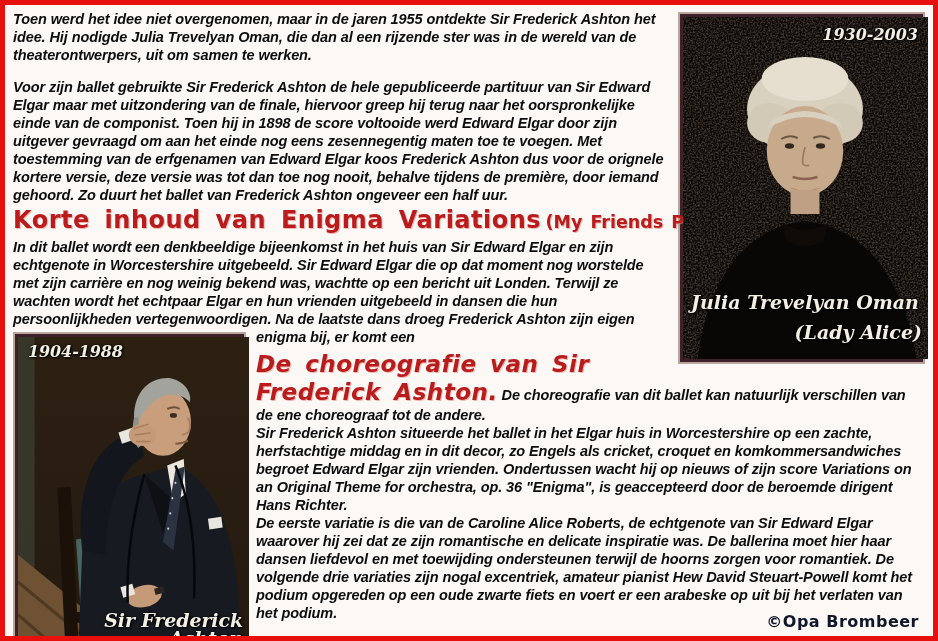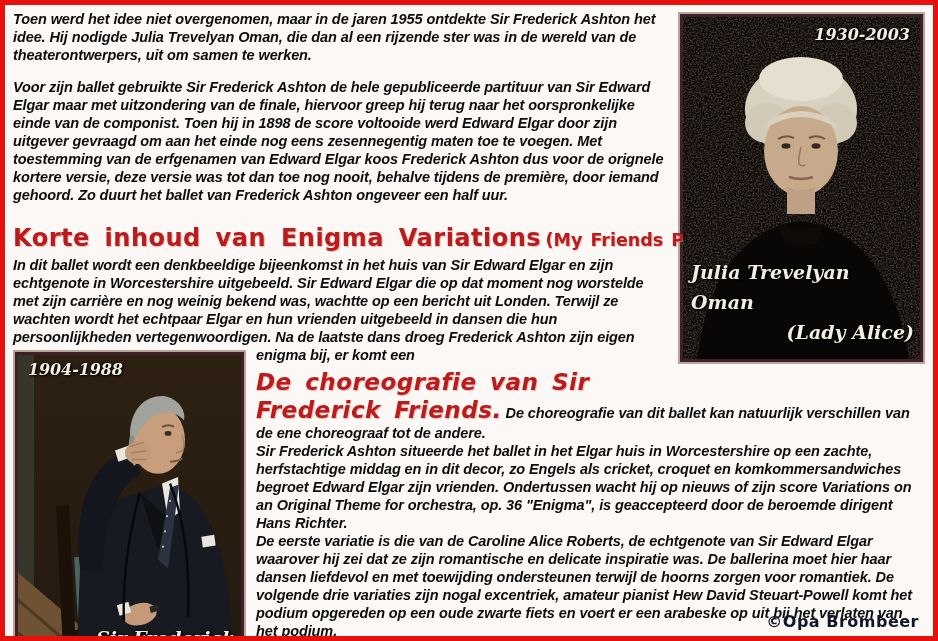--- a/index.html
+++ b/index.html
@@ -16,21 +16,21 @@
   .body-text {
     margin: 0;
     font-size: 14.5px;
     line-height: 18px;
     font-weight: bold;
     font-style: italic;
     color: #0d0d0d;
     letter-spacing: -0.1px;
   }
   .mb14 { margin-bottom: 14px; }
-  .mb2  { margin-bottom: 20px; }
+  .mb2  { margin-bottom: 2px; }
   .mb4  { margin-bottom: 4px; }
   .mb16 { }
   .comic {
     font-family: "DejaVu Sans", sans-serif;
     font-weight: bold;
     color: #b91c1c;
     text-shadow: 1px 1px 0 rgba(235,130,120,0.55);
   }
   .h1-line { line-height: 28px; margin: 0 0 1px 0; white-space: nowrap; }
   .h1-main { font-size: 24px; word-spacing: 6px; letter-spacing: 0.5px; }
@@ -42,20 +42,21 @@
     box-sizing: border-box;
     border: 2px solid #b9a39a;
     background: #3d2028;
     padding: 3px;
   }
   .photo-inner {
     position: relative;
     width: 100%; height: 100%;
     background: #14532d;
     overflow: hidden;
+    padding-left: 8px;
   }
   .photo-oman {
     float: right;
     width: 247px; height: 352px;
     margin: 2px 0 8px 8px;
   }
   .photo-ashton {
     float: left;
     width: 233px; height: 328px;
     margin: 4px 10px 6px 0;
@@ -193,21 +194,21 @@
           <path d="M122,126 C112,160 104,200 106,244" stroke="#070809" stroke-width="2.4" fill="none"></path>
           <path d="M152,118 C166,150 172,190 170,240" stroke="#070809" stroke-width="2.4" fill="none"></path>
         </svg>
         <span class="photo-serif years-ashton">1904-1988</span>
         <span class="photo-serif caption-ashton">Sir Frederick Ashton</span>
       </span>
     </span>
   </p>
 
   <div class="body-text">
-    <span class="comic h2-main">De choreografie van Sir Frederick Friends.</span>
+    <span class="comic h2-main">De choreografie van Sir Frederick Ashton.</span>
     <span>De choreografie van dit ballet kan natuurlijk verschillen van de ene choreograaf tot de andere.</span>
   </div>
 
   <p class="body-text mb16">Sir Frederick Ashton situeerde het ballet in het Elgar huis in Worcestershire op een zachte, herfstachtige middag en in dit decor, zo Engels als cricket, croquet en komkommersandwiches begroet Edward Elgar zijn vrienden. Ondertussen wacht hij op nieuws of zijn score Variations on an Original Theme for orchestra, op. 36 "Enigma", is geaccepteerd door de beroemde dirigent Hans Richter.</p>
 
   <p class="body-text">De eerste variatie is die van de Caroline Alice Roberts, de echtgenote van Sir Edward Elgar waarover hij zei dat ze zijn romantische en delicate inspiratie was. De ballerina moet hier haar dansen liefdevol en met toewijding ondersteunen terwijl de hoorns zorgen voor romantiek. De volgende drie variaties zijn nogal excentriek, amateur pianist Hew David Steuart-Powell komt het podium opgereden op een oude zwarte fiets en voert er een arabeske op uit bij het verlaten van het podium.</p>
 
   <div class="comic credit">©Opa Brombeer</div>
 
 </div>

